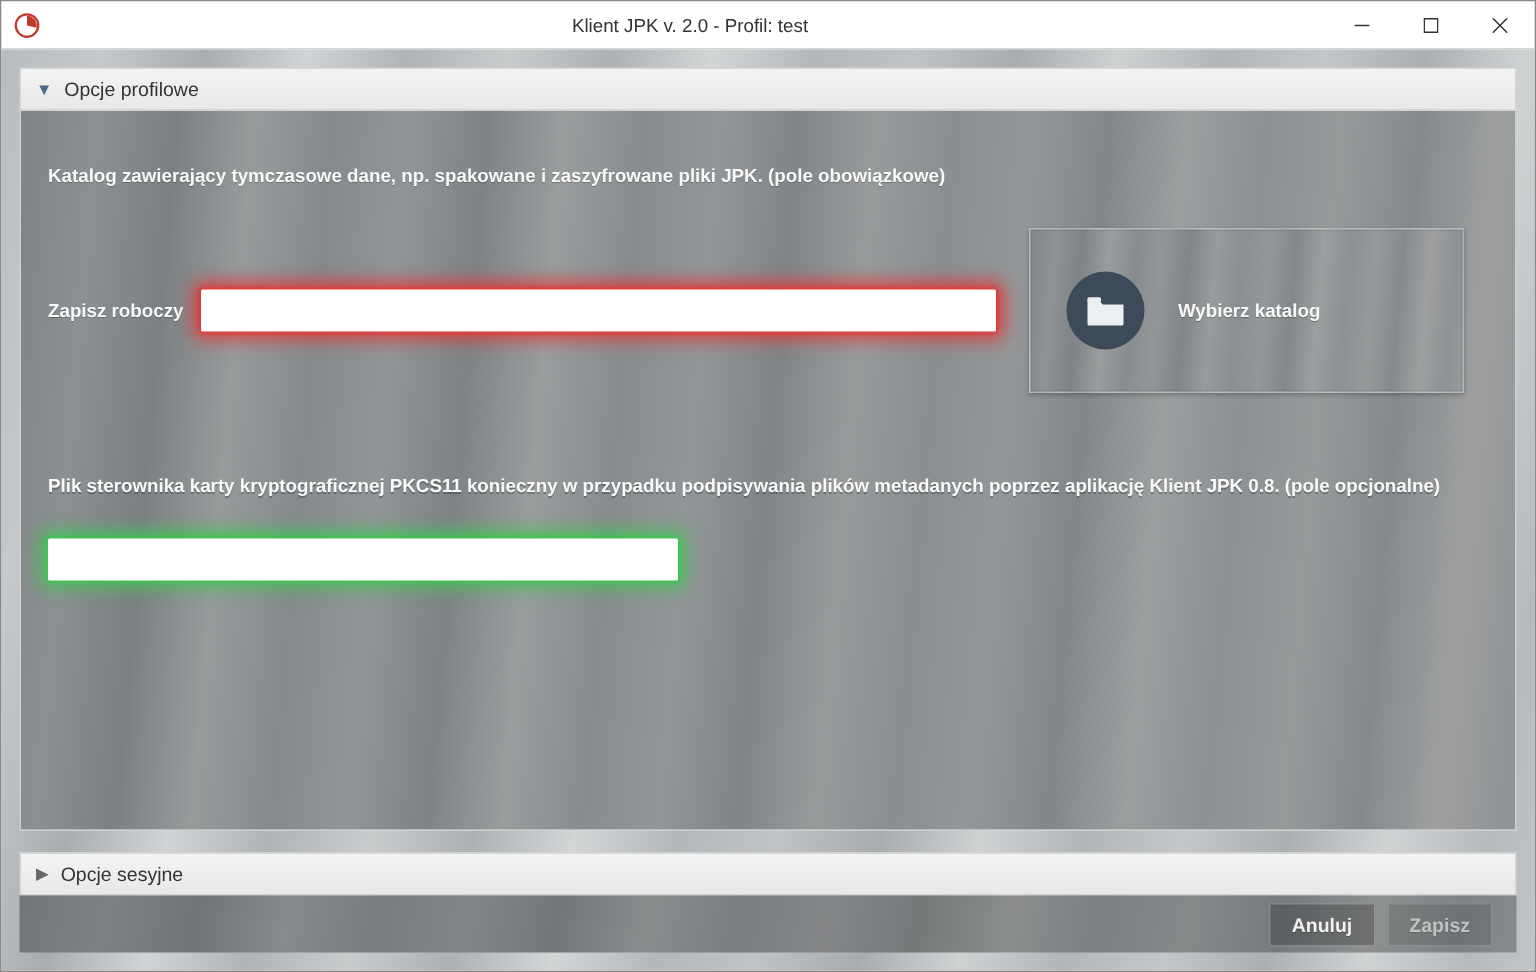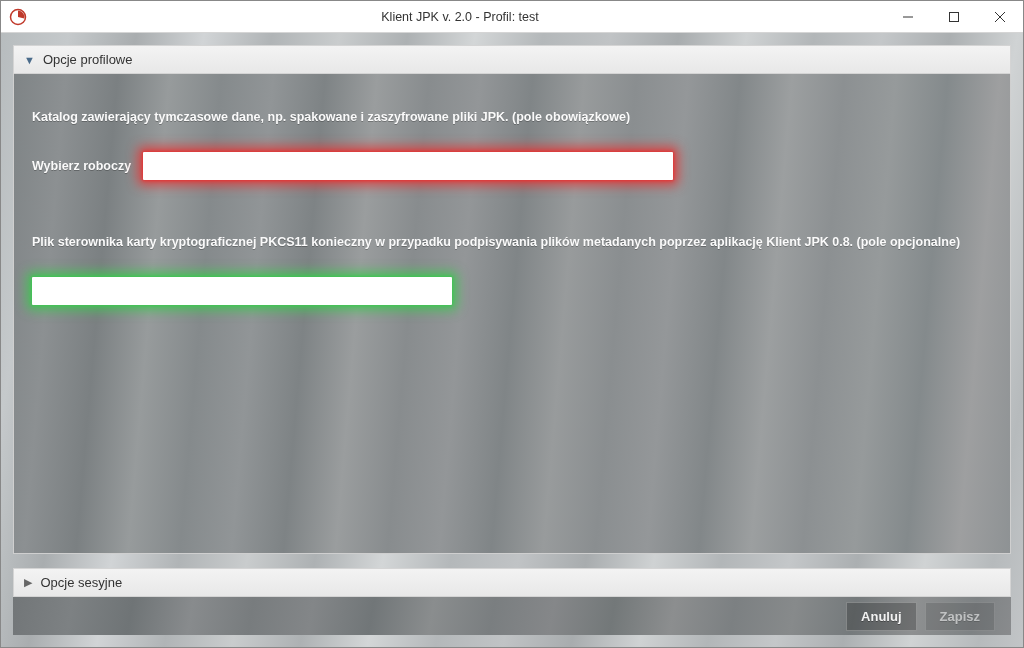--- a/index.html
+++ b/index.html
@@ -149,22 +149,31 @@
     <div class="accordion">
       <span class="tri">▼</span>
       <span>Opcje profilowe</span>
     </div>
 
     <div class="panel">
 
       <div class="desc">Katalog zawierający tymczasowe dane, np. spakowane i zaszyfrowane pliki JPK. (pole obowiązkowe)</div>
 
       <div class="row">
-        <span class="lab">Wybierz roboczy</span>
+        <span class="lab">Zapisz roboczy</span>
         <input class="field glow-red" style="width: 530px;" type="text" value="">
+        <div class="actionbtn">
+          <span class="circ">
+            <svg width="26" height="22" viewBox="0 0 26 22">
+              <path d="M1 4 h8 l2 3 h14 v13 a1 1 0 0 1 -1 1 H2 a1 1 0 0 1 -1 -1 Z" fill="#eceff1"></path>
+              <rect x="1" y="2.2" width="9" height="3.2" rx="1" fill="#eceff1"></rect>
+            </svg>
+          </span>
+          <span class="btntext">Wybierz katalog</span>
+        </div>
       </div>
 
       <div class="desc">Plik sterownika karty kryptograficznej PKCS11 konieczny w przypadku podpisywania plików metadanych poprzez aplikację Klient JPK 0.8. (pole opcjonalne)</div>
 
       <div class="row" style="margin-bottom:0">
         <input class="field glow-green" style="width: 420px;" type="text" value="">
       </div>
 
     </div>
 

